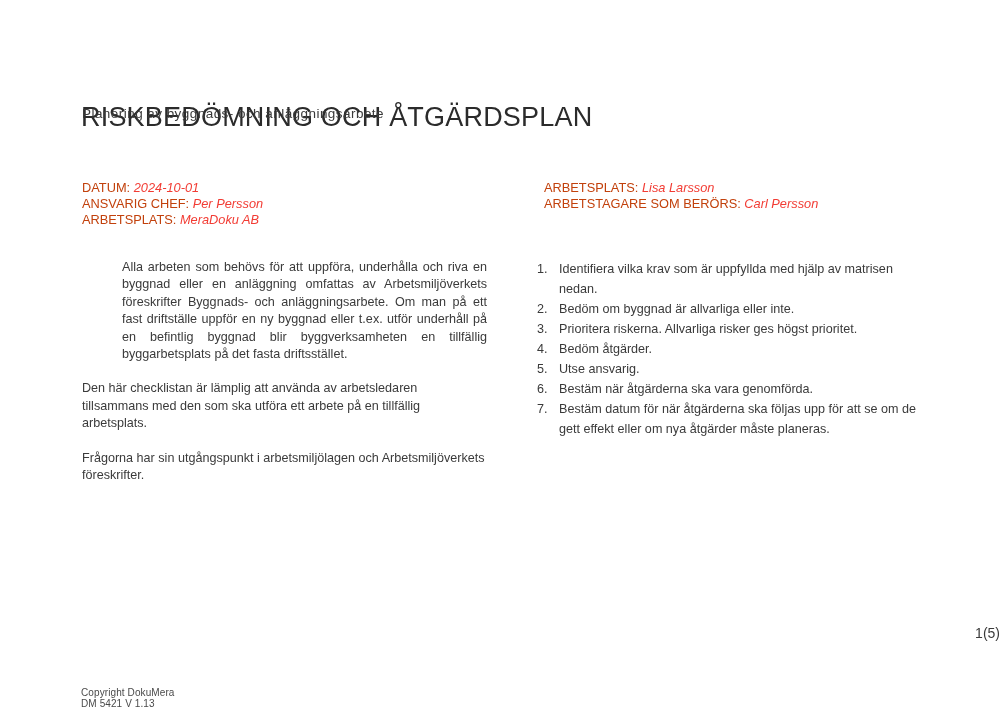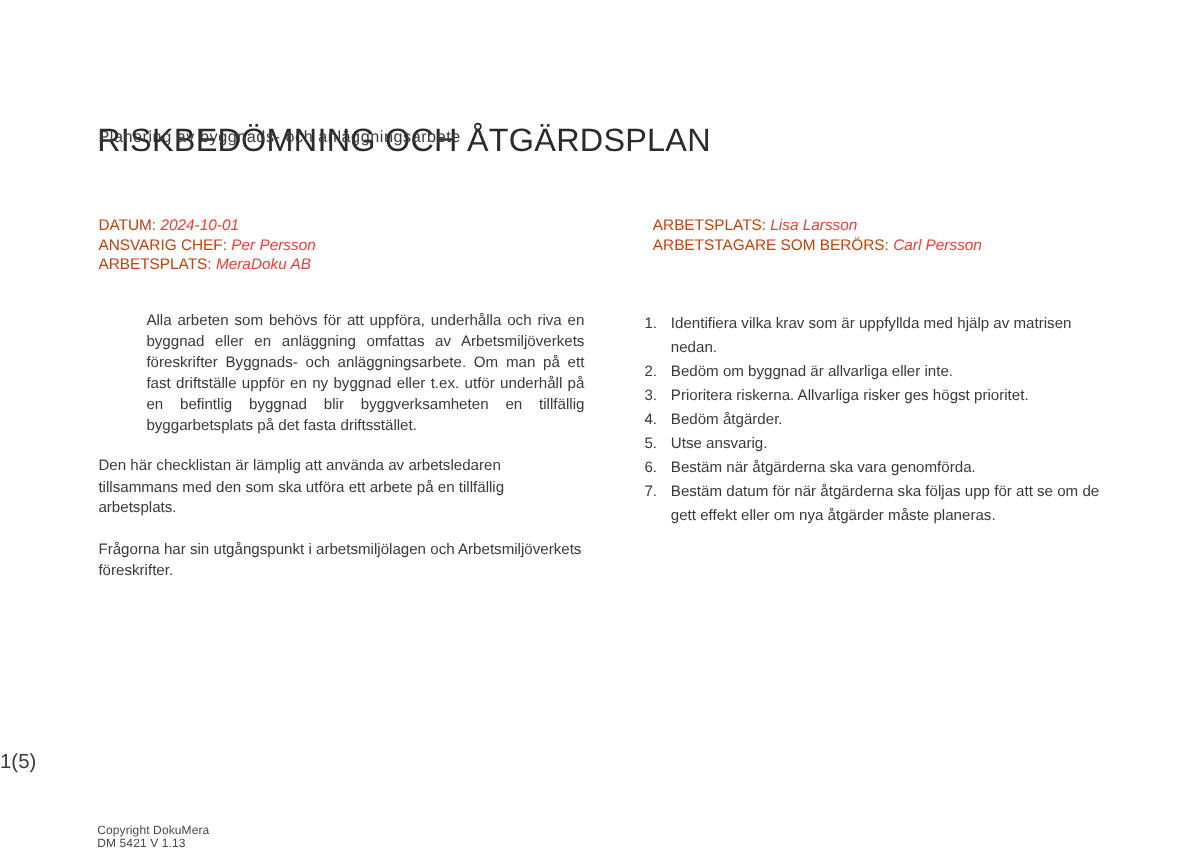--- a/index.html
+++ b/index.html
@@ -110,22 +110,22 @@
     color: #4a4a4a;
     letter-spacing: 0.1px;
     margin-top: 44px;
   }
   .footer-line { white-space: nowrap; }
   .page-number {
     position: absolute;
     left: 0;
     top: 625px;
     width: 1000px;
-    text-align: left;
-    font-size: 17px;
+    text-align: right;
+    font-size: 14px;
     color: #3a3a3a;
   }
 </style>
 </head>
 <body>
 
 <div class="page">
 
   <h1 class="doc-title">RISKBEDÖMNING OCH ÅTGÄRDSPLAN</h1>
 

